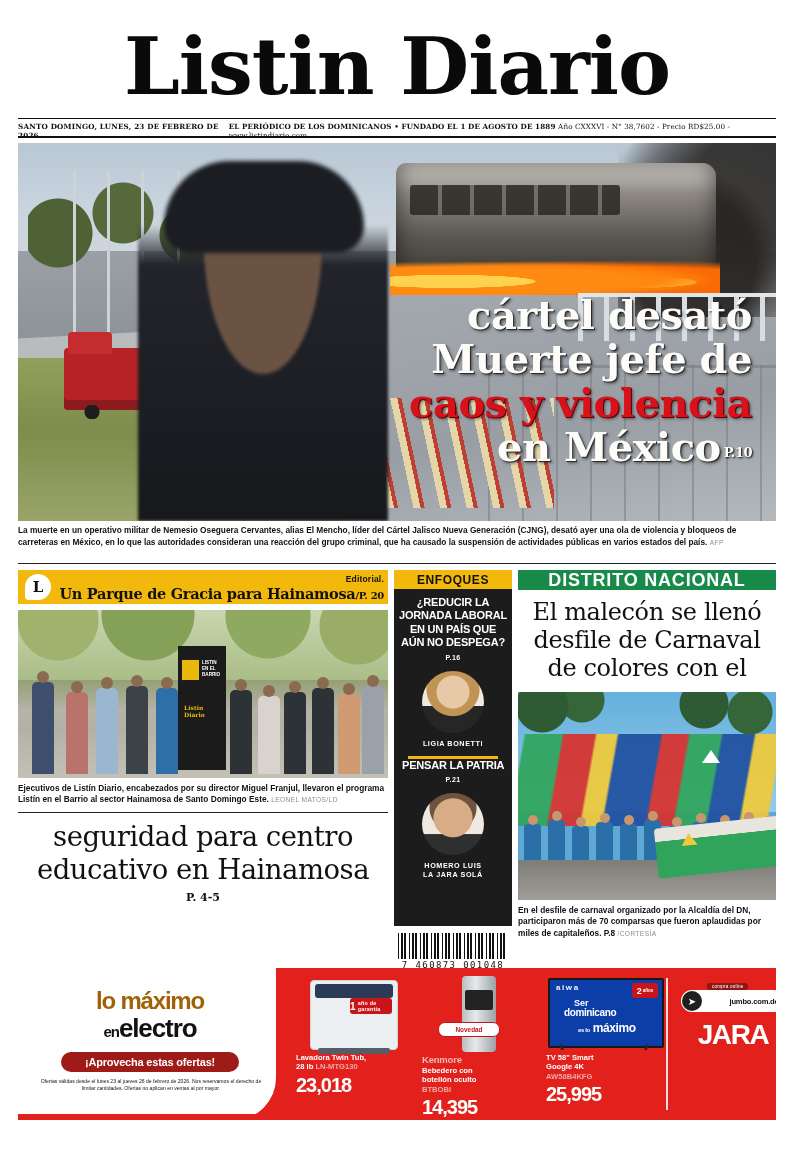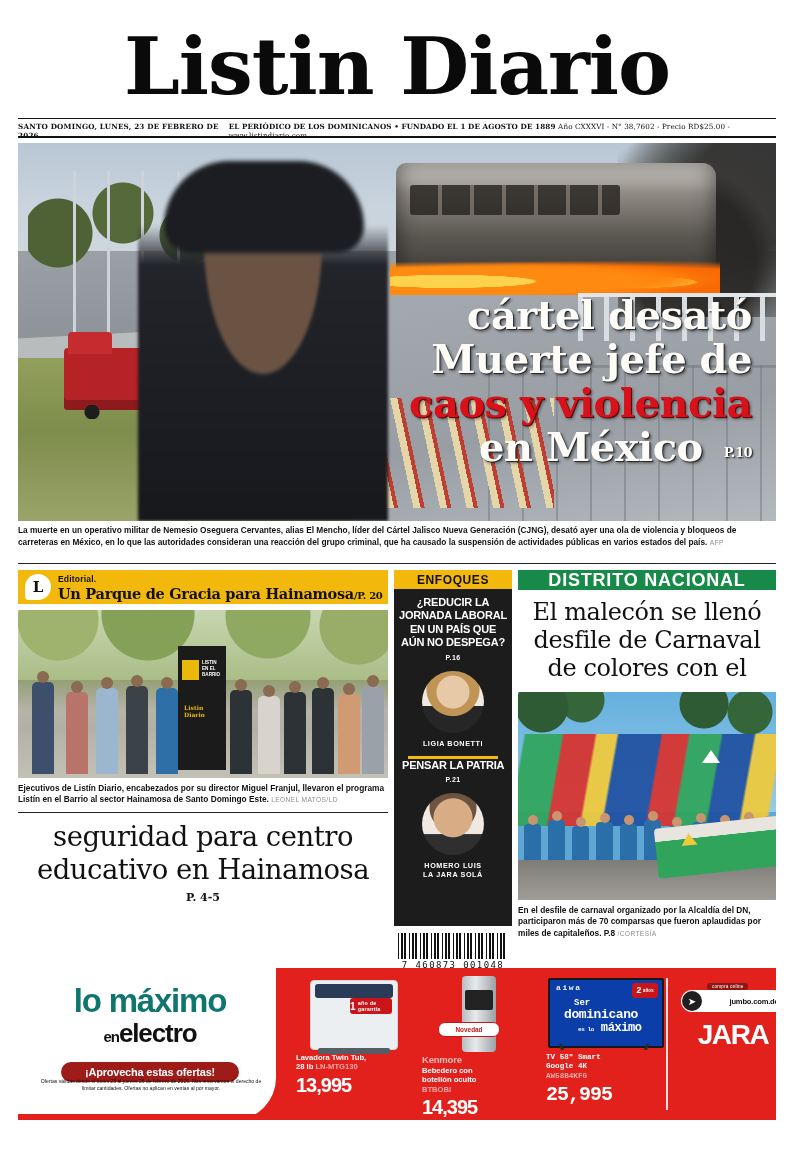--- a/index.html
+++ b/index.html
@@ -64,39 +64,39 @@
   .officer-helmet{position:absolute;left:146px;top:18px;width:200px;height:92px;background:#1b1d22;border-radius:100px 100px 40px 40px;filter:blur(2px);}
   .fence{position:absolute;left:470px;top:222px;width:300px;height:156px;
     background:repeating-linear-gradient(90deg,rgba(120,125,130,.55) 0 2px,transparent 2px 34px);}
   .fence:before{content:"";position:absolute;left:0;top:0;width:300px;height:3px;background:rgba(120,125,130,.6);}
 
   
   .lead-headline{position:absolute;right:24px;top:150px;width:470px;text-align:right;
     font-family:"DejaVu Serif",serif;font-weight:bold;font-size:40px;line-height:44px;letter-spacing:-.5px;}
   .hl-white{color:#fdfcf8;text-shadow:1px 1px 0 #2b2b2b,2px 2px 3px rgba(0,0,0,.55);}
   .hl-red{color:#d8111b;text-shadow:1px 1px 0 #5a0508,2px 2px 3px rgba(0,0,0,.45);}
-  .hl-page{font-size:13px;vertical-align:4px;margin-left:21px;color:#fdfcf8;text-shadow:1px 1px 2px #000;}
+  .hl-page{font-size:13px;vertical-align:4px;margin-left:3px;color:#fdfcf8;text-shadow:1px 1px 2px #000;}
 
   
   .lead-caption{position:absolute;left:18px;top:525px;width:758px;font-family:"Liberation Sans",sans-serif;
     font-size:8.3px;line-height:11.6px;font-weight:bold;color:#111;}
   .credit{font-weight:normal;color:#8d8d8d;font-size:6.6px;letter-spacing:.4px;}
   .hrule-thick{position:absolute;left:18px;top:563px;width:758px;height:1px;background:#222;}
 
   
   .col-left{position:absolute;left:18px;top:570px;width:370px;}
   .col-mid{position:absolute;left:394px;top:570px;width:118px;}
   .col-right{position:absolute;left:518px;top:570px;width:258px;}
 
   
   .editorial{position:relative;width:370px;height:34px;background:#f2b90c;}
   .editorial-logo{position:absolute;left:7px;top:4px;width:26px;height:26px;background:#fff;border-radius:50% 50% 50% 4px;
     display:flex;align-items:center;justify-content:center;}
   .editorial-logo span{font-family:"DejaVu Serif",serif;font-weight:bold;font-size:15px;color:#111;line-height:1;}
-  .editorial-txt{position:absolute;left:40px;top:4px;width:326px;text-align:left;}
+  .editorial-txt{position:absolute;left:40px;top:4px;width:326px;text-align:right;}
   .editorial-kicker{font-size:8.5px;font-weight:bold;color:#111;letter-spacing:.2px;}
   .editorial-title{font-family:"DejaVu Serif",serif;font-weight:bold;font-size:14.5px;color:#111;letter-spacing:-.3px;margin-top:1px;}
   .editorial-title .pg{font-size:10px;}
 
   
   .ed-photo{position:relative;margin-top:6px;width:370px;height:168px;overflow:hidden;
     background:linear-gradient(180deg,#8ea55f 0%,#7b9150 28%,#b6b3a8 60%,#a9a69c 100%);}
   .ed-sky{position:absolute;left:0;top:0;width:370px;height:70px;
     background:radial-gradient(circle at 40px 10px,#9fb36e 0 40px,transparent 41px),
                radial-gradient(circle at 130px 4px,#85a057 0 46px,transparent 47px),
@@ -159,45 +159,45 @@
   .dnp-road{position:absolute;left:0;top:168px;width:258px;height:40px;background:linear-gradient(180deg,#7e7c78,#a09d98);}
   .dnp-bigflag{position:absolute;left:138px;top:130px;width:130px;height:50px;
     background:linear-gradient(180deg,#e8e5df 0 26%,#2fa45a 27% 100%);transform:rotate(-6deg);border-radius:4px;}
   .dnp-bigflag:after{content:"";position:absolute;left:26px;top:8px;width:0;height:0;border-left:8px solid transparent;border-right:8px solid transparent;border-bottom:12px solid #f0c93a;}
   .dn-caption{margin-top:5px;font-size:8.3px;line-height:11.4px;font-weight:bold;color:#111;}
 
   
   .ad{position:absolute;left:18px;top:968px;width:758px;height:152px;background:#e2211c;overflow:hidden;}
   .ad-white{position:absolute;left:0;top:0;width:258px;height:152px;background:#fff;border-radius:0 0 42px 0;}
   .ad-lomax{position:absolute;left:20px;top:18px;width:224px;text-align:center;}
-  .ad-l1{font-size:33px;font-weight:bold;color:#0f766e;letter-spacing:-1.2px;line-height:29px;}
-  .ad-l2{font-size:26px;font-weight:bold;color:#111;letter-spacing:-1.1px;line-height:37px;}
+  .ad-l1{font-size:24px;font-weight:bold;color:#a16207;letter-spacing:-1.2px;line-height:29px;}
+  .ad-l2{font-size:26px;font-weight:bold;color:#111;letter-spacing:-1.1px;line-height:27px;}
   .ad-l2 em{font-style:normal;font-size:15px;}
   .ad-pill{margin:7px auto 0;width:178px;height:20px;background:#9e1b17;border-radius:11px;display:flex;align-items:center;justify-content:center;}
   .ad-pill span{color:#fff;font-size:11px;font-weight:bold;letter-spacing:-.2px;}
   .ad-legal-in{position:absolute;left:18px;top:110px;width:230px;font-size:5.1px;line-height:7.2px;color:#111;text-align:center;}
 
   .prod{position:absolute;top:8px;width:120px;height:136px;}
-  .prod1{left:278px;} .prod2{left:404px;} .prod3{left:528px;font-family:Liberation Mono, monospace;}
+  .prod1{left:278px;} .prod2{left:404px;} .prod3{left:528px;}
   .prod-img{position:relative;height:76px;}
   .washer{position:absolute;left:14px;top:4px;width:86px;height:68px;background:#eceff1;border-radius:4px;border:1px solid #cfd4d8;}
   .washer:before{content:"";position:absolute;left:4px;top:3px;width:78px;height:14px;background:#2a3a57;border-radius:3px;}
   .washer:after{content:"";position:absolute;left:7px;bottom:-5px;width:72px;height:6px;background:#555d66;border-radius:2px;}
   .badge1{position:absolute;left:54px;top:22px;width:42px;height:16px;background:#c9151a;border-radius:3px;color:#fff;
     font-size:5.4px;font-weight:bold;display:flex;align-items:center;justify-content:center;letter-spacing:.2px;}
   .badge1 b{font-size:10px;margin-right:2px;}
   .cooler{position:absolute;left:40px;top:0;width:34px;height:76px;background:linear-gradient(90deg,#b8bdc2,#e7eaec 40%,#9ca1a6);border-radius:4px;}
   .cooler:before{content:"";position:absolute;left:3px;top:14px;width:28px;height:20px;background:#232323;border-radius:2px;}
   .novedad{position:absolute;left:16px;top:46px;width:60px;height:13px;border:1.6px solid #c9151a;background:#fff;border-radius:7px;
     color:#c9151a;font-size:6.4px;font-weight:bold;display:flex;align-items:center;justify-content:center;}
   .tv{position:absolute;left:2px;top:2px;width:112px;height:66px;background:#0b3ea8;border-radius:2px;border:2px solid #16181c;
     overflow:hidden;}
   .tv-brand{position:absolute;left:6px;top:3px;color:#fff;font-size:8px;font-weight:bold;letter-spacing:1.6px;opacity:.95;}
   .tv-t1{position:absolute;left:24px;top:18px;color:#fff;font-size:9px;font-weight:bold;}
-  .tv-t2{position:absolute;left:14px;top:27px;color:#fff;font-size:13px;font-weight:bold;letter-spacing:-.4px;}
+  .tv-t2{position:absolute;left:14px;top:27px;color:#fff;font-size:10px;font-weight:bold;letter-spacing:-.4px;}
   .tv-t3{position:absolute;left:28px;top:41px;color:#fff;font-size:12px;font-weight:bold;letter-spacing:-.4px;}
   .tv-t3 i{font-style:normal;font-size:6px;}
   .tv-badge{position:absolute;right:4px;top:3px;width:26px;height:15px;background:#c9151a;border-radius:3px;color:#fff;
     font-size:4.6px;font-weight:bold;display:flex;align-items:center;justify-content:center;}
   .tv-badge b{font-size:9px;margin-right:1px;}
   .tv-stand{position:absolute;left:14px;top:68px;width:88px;height:4px;}
   .tv-stand:before,.tv-stand:after{content:"";position:absolute;top:0;width:3px;height:6px;background:#2a2a2a;}
   .tv-stand:before{left:0;transform:skewX(18deg);} .tv-stand:after{right:0;transform:skewX(-18deg);}
   .prod-brand{font-size:9.5px;font-weight:bold;color:#f3b9b7;letter-spacing:-.2px;margin-top:2px;}
   .prod-name{font-size:7.6px;line-height:9.4px;font-weight:bold;color:#fff;margin-top:1px;}
@@ -419,21 +419,21 @@
         <div class="badge1">
           <b>1</b>
             <span>año de garantía</span>
         </div>
       </div>
       <div class="prod-name">
         <div>Lavadora Twin Tub,</div>
         <div><span>28 lb</span>
           <span class="mdl">LN-MTG130</span></div>
       </div>
-      <div class="prod-price">13,995</div>
+      <div class="prod-price">23,018</div>
     </div>
 
     <div class="prod prod2">
       <div class="prod-img">
         <div class="cooler"></div>
         <div class="novedad">Novedad</div>
       </div>
       <div class="prod-brand">Kenmore</div>
       <div class="prod-name">
         <div>Bebedero con</div>

